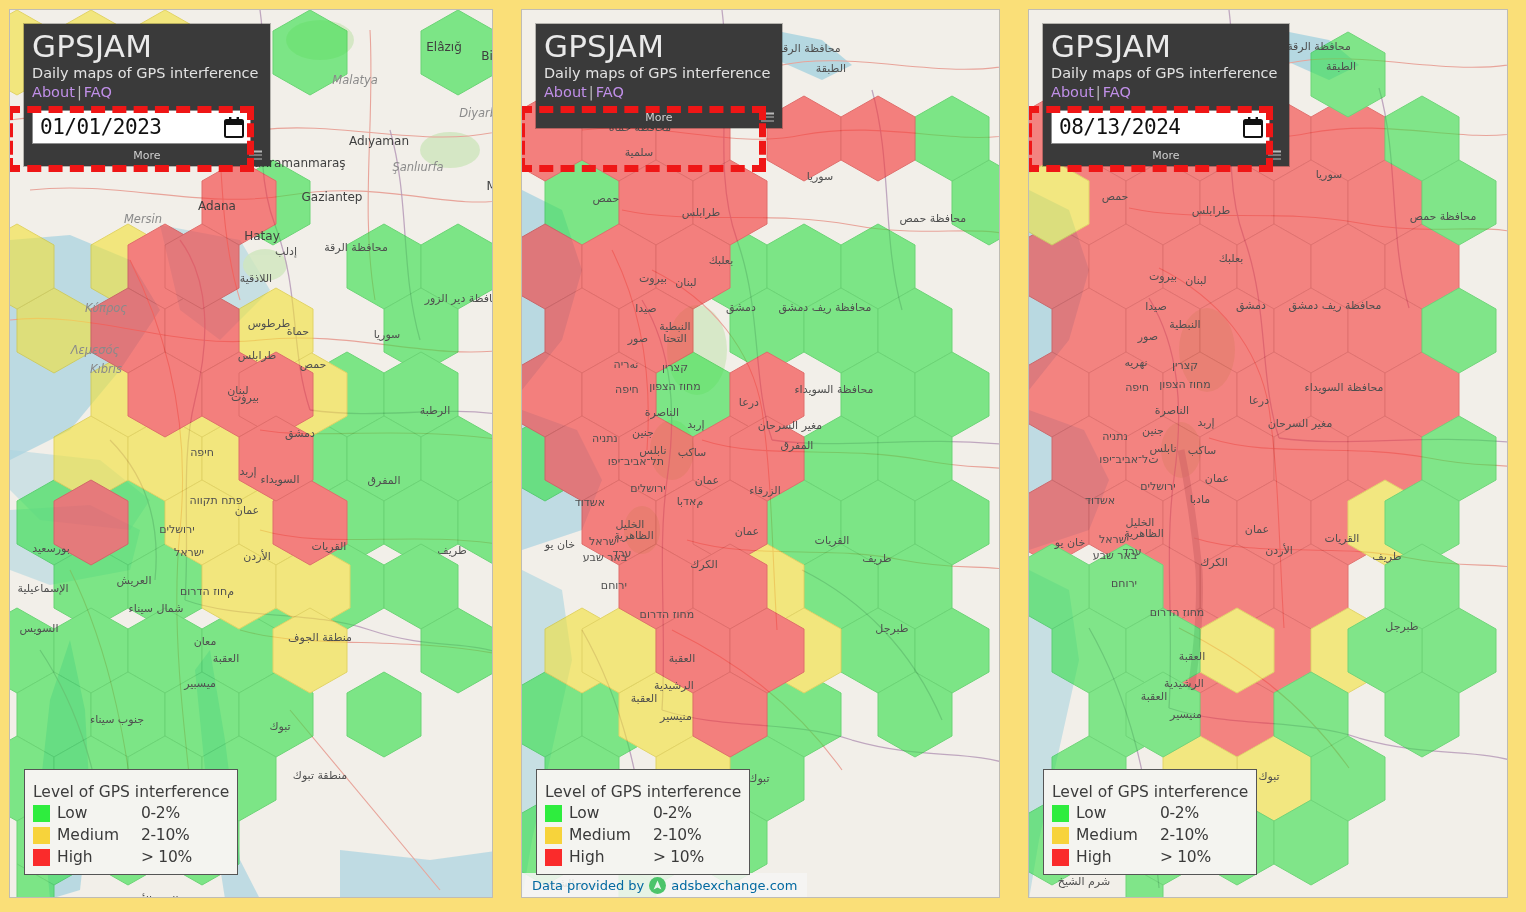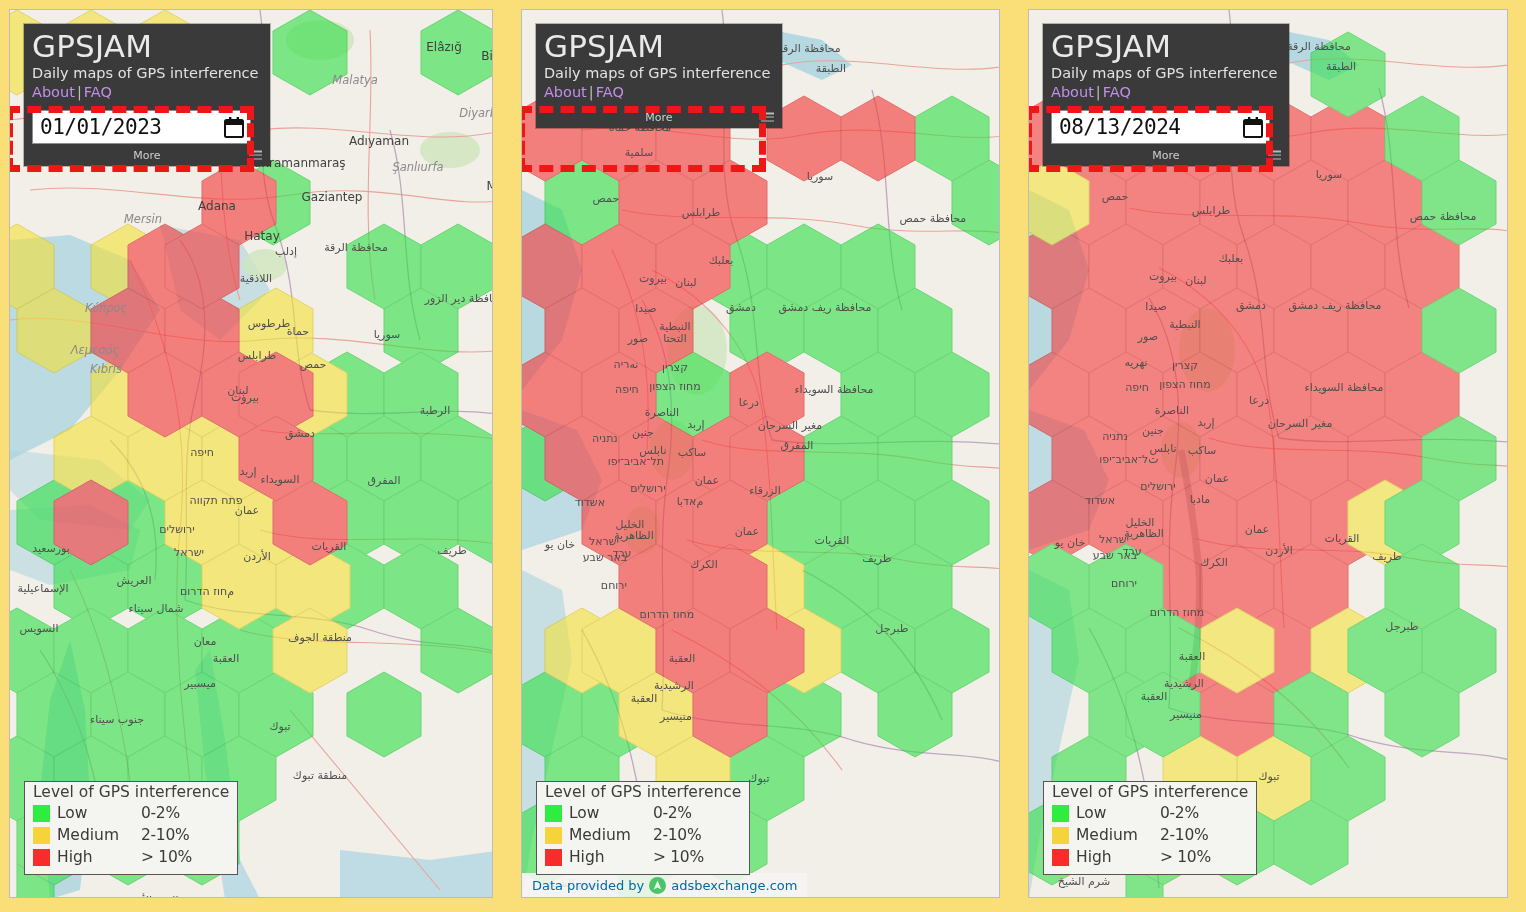--- a/index.html
+++ b/index.html
@@ -139,21 +139,21 @@
     z-index: 60;
     pointer-events: none;
   }
 
   
   .legend {
     position: absolute;
     left: 14px; bottom: 22px;
     background: #f4f4f0;
     border: 1px solid #555;
-    padding: 0 8px 6px 8px;
+    padding: 12px 8px 6px 8px;
     z-index: 35;
     color: #3a3a3a;
   }
   .legend .ltitle {
     font-size: 15.5px;
     line-height: 20px;
     white-space: nowrap;
     color: #3d3d3d;
   }
   .legend .lrow {

